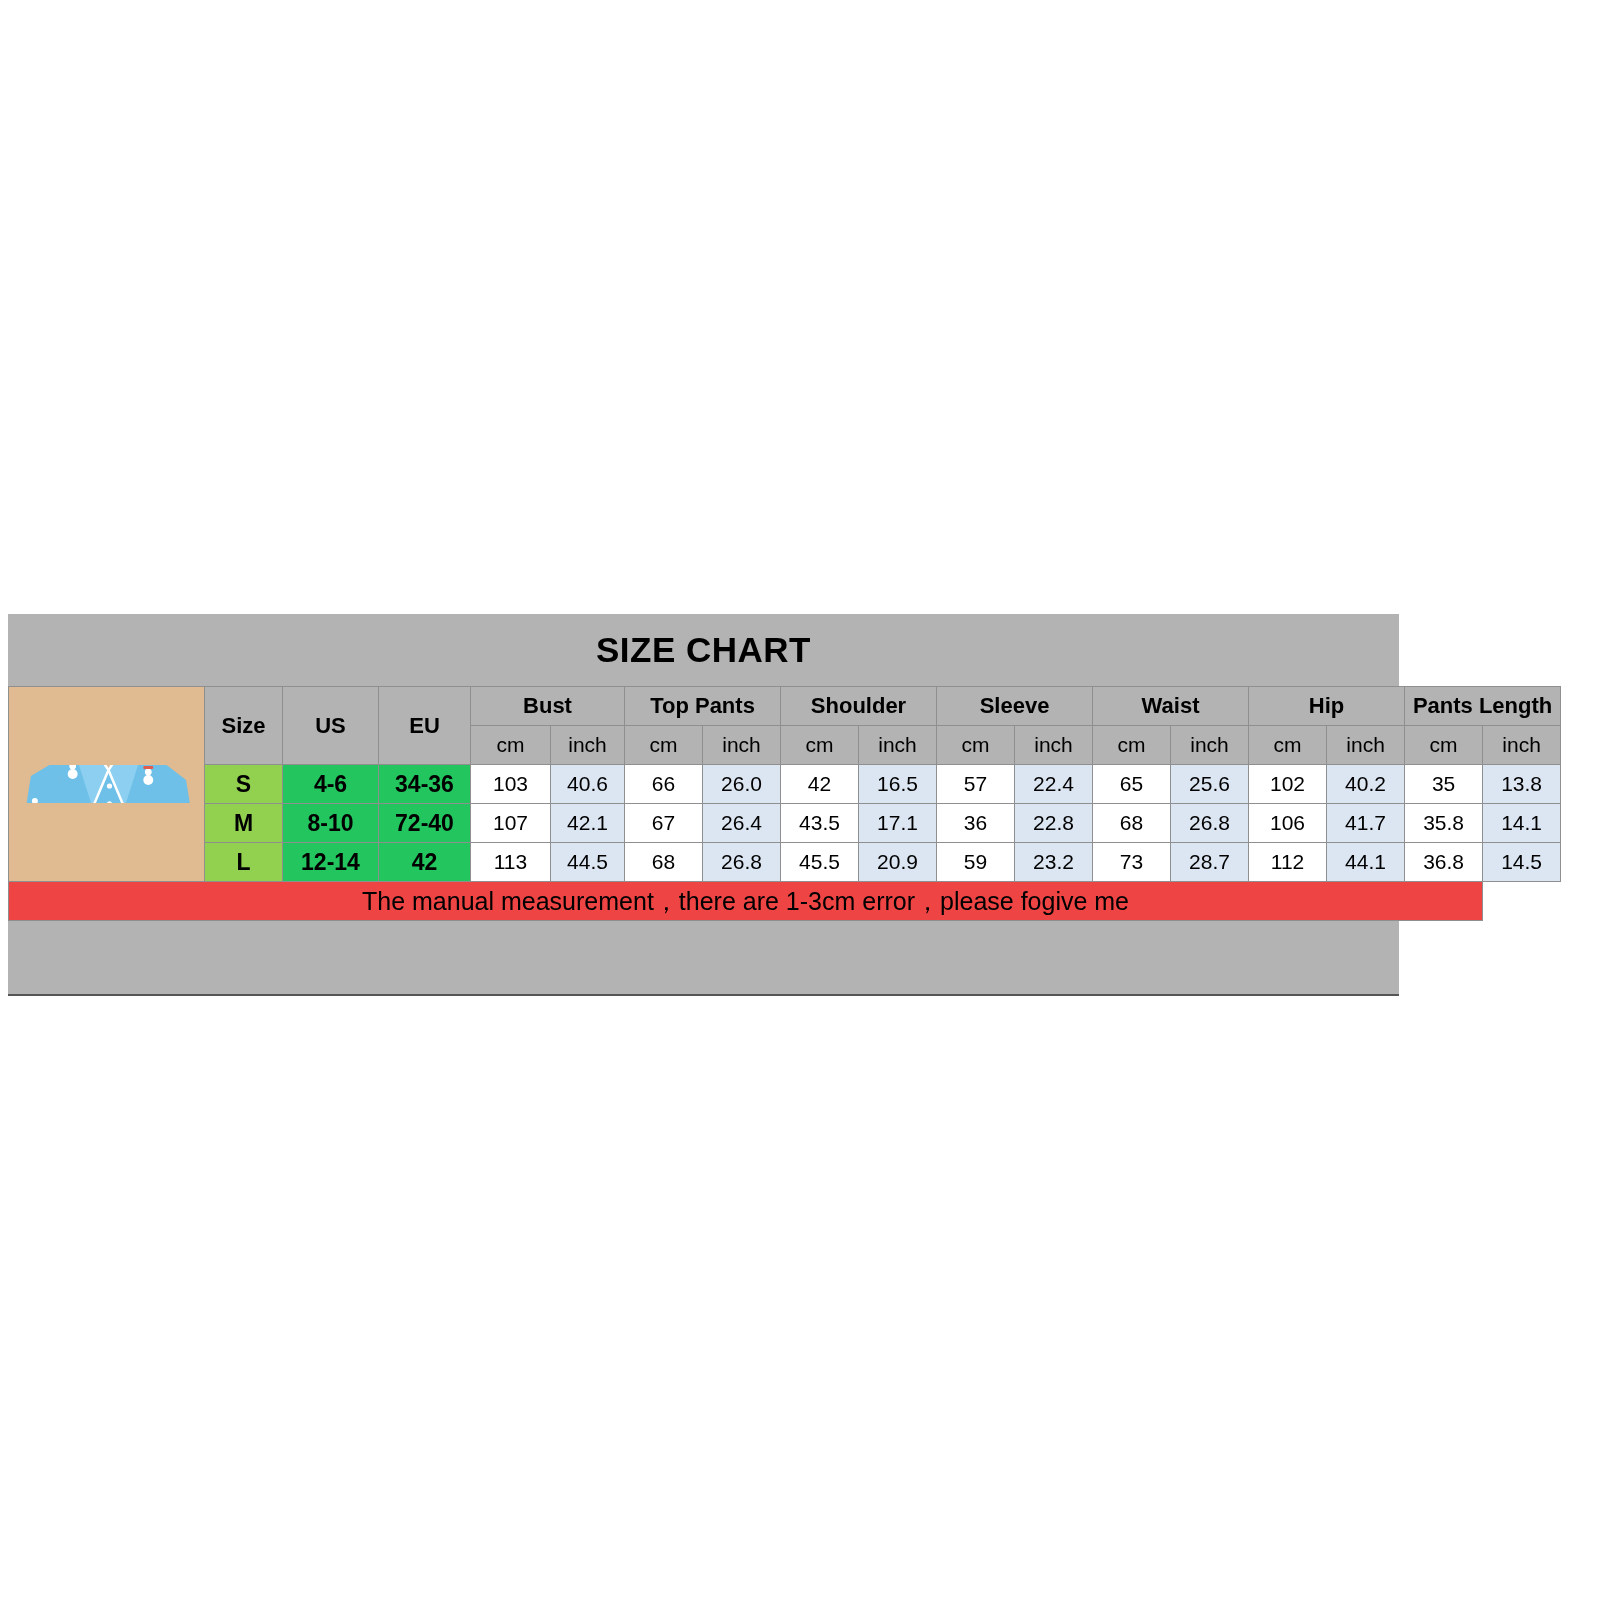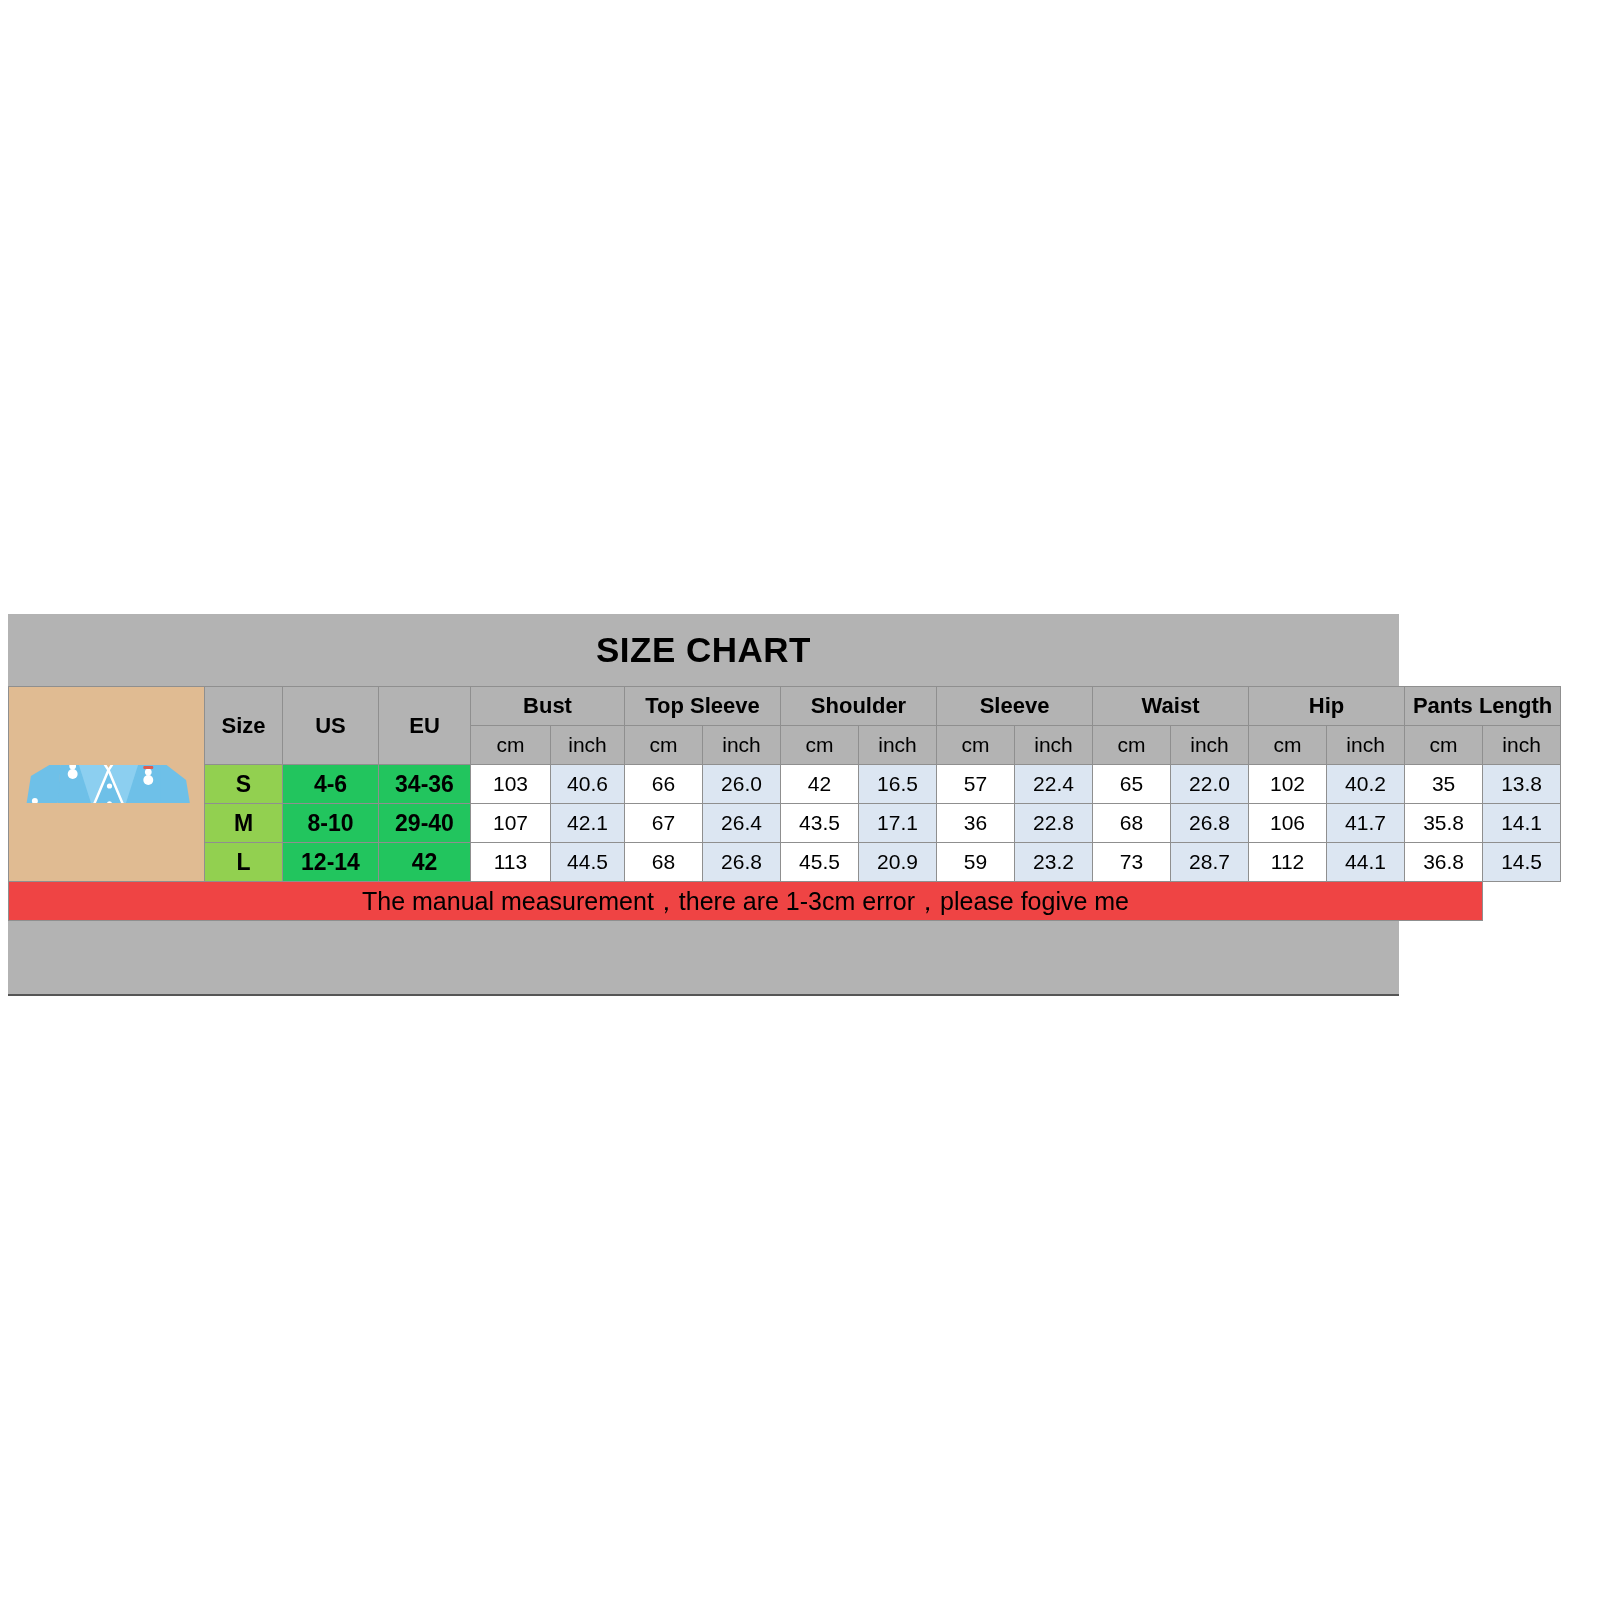--- a/index.html
+++ b/index.html
@@ -191,21 +191,21 @@
               <rect x="127" y="138" width="10" height="3" rx="1"></rect>
               <rect x="55" y="188" width="10" height="3" rx="1"></rect>
               <rect x="137" y="192" width="10" height="3" rx="1"></rect>
             </g>
           </svg>
         </td>
         <td class="hdr-grey" rowspan="2">Size</td>
         <td class="hdr-grey" rowspan="2">US</td>
         <td class="hdr-grey" rowspan="2">EU</td>
         <td class="hdr-grey" colspan="2">Bust</td>
-        <td class="hdr-grey" colspan="2">Top Sleeve</td>
+        <td class="hdr-grey" colspan="2">Top Pants</td>
         <td class="hdr-grey" colspan="2">Shoulder</td>
         <td class="hdr-grey" colspan="2">Sleeve</td>
         <td class="hdr-grey" colspan="2">Waist</td>
         <td class="hdr-grey" colspan="2">Hip</td>
         <td class="hdr-grey" colspan="2">Pants Length</td>
       </tr>
 
       <tr>
         <td class="hdr-grey-sub">cm</td>
         <td class="hdr-grey-sub">inch</td>
@@ -229,31 +229,31 @@
         <td class="eu-cell">34-36</td>
         <td class="cm-cell">103</td>
         <td class="inch-cell">40.6</td>
         <td class="cm-cell">66</td>
         <td class="inch-cell">26.0</td>
         <td class="cm-cell">42</td>
         <td class="inch-cell">16.5</td>
         <td class="cm-cell">57</td>
         <td class="inch-cell">22.4</td>
         <td class="cm-cell">65</td>
-        <td class="inch-cell">22.0</td>
+        <td class="inch-cell">25.6</td>
         <td class="cm-cell">102</td>
         <td class="inch-cell">40.2</td>
         <td class="cm-cell">35</td>
         <td class="inch-cell">13.8</td>
       </tr>
 
       <tr>
         <td class="size-cell">M</td>
         <td class="us-cell">8-10</td>
-        <td class="eu-cell">29-40</td>
+        <td class="eu-cell">72-40</td>
         <td class="cm-cell">107</td>
         <td class="inch-cell">42.1</td>
         <td class="cm-cell">67</td>
         <td class="inch-cell">26.4</td>
         <td class="cm-cell">43.5</td>
         <td class="inch-cell">17.1</td>
         <td class="cm-cell">36</td>
         <td class="inch-cell">22.8</td>
         <td class="cm-cell">68</td>
         <td class="inch-cell">26.8</td>

